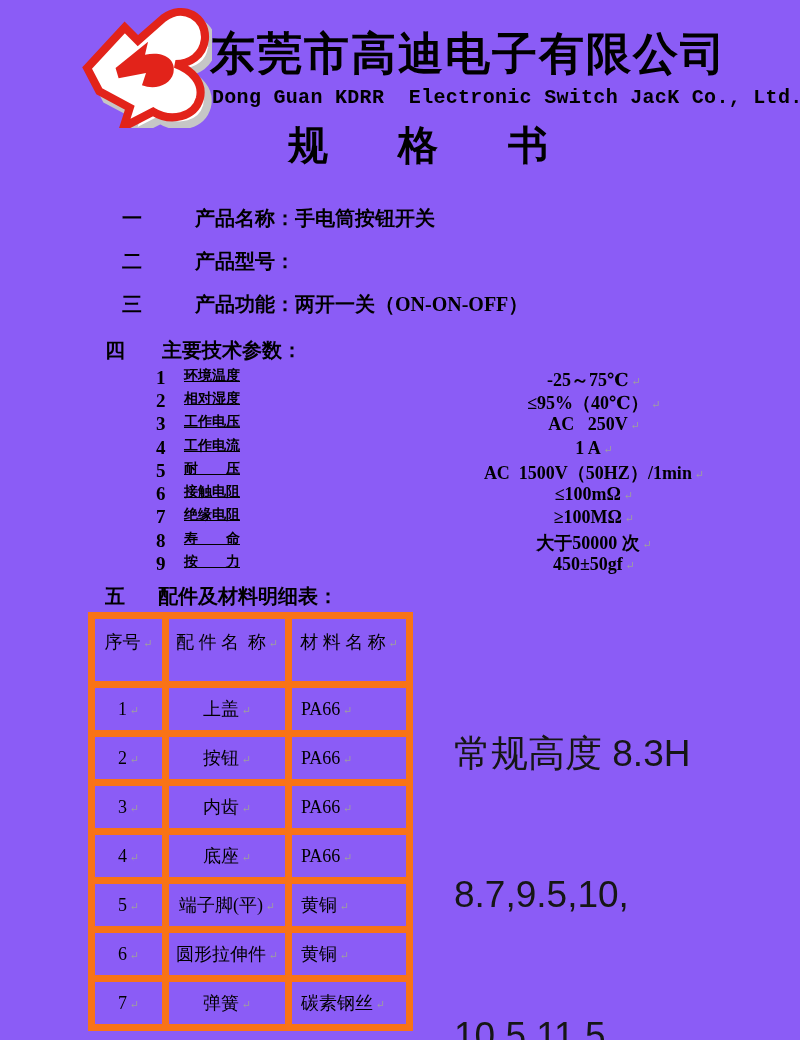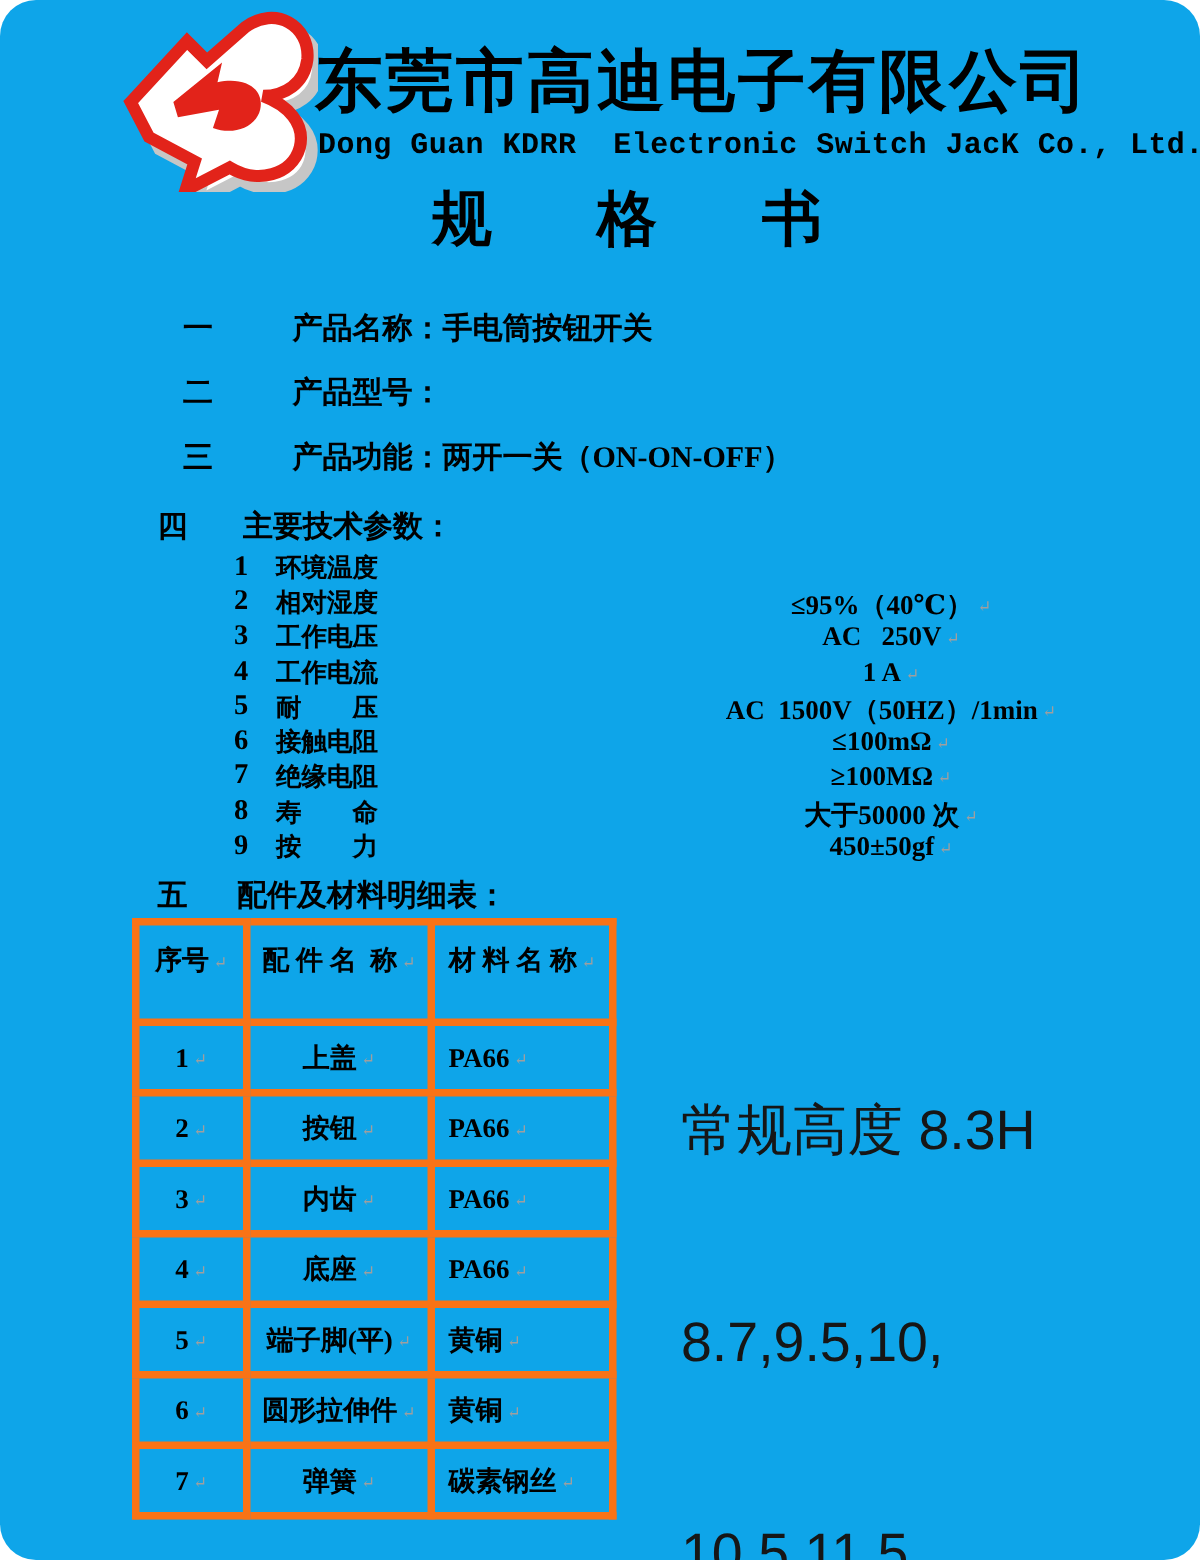--- a/index.html
+++ b/index.html
@@ -1,17 +1,17 @@
 <!DOCTYPE html>
 <html><head>
 <meta charset="utf-8">
 <style>
   html,body{margin:0;padding:0;}
-  .page{position:relative;width:800px;height:1040px;background:#0ea5e9;overflow:hidden;
-        font-family:"Liberation Serif","DejaVu Serif",serif;color:#000;border-radius:24px;}
+  .page{position:relative;width:800px;height:1040px;background:#8b5cf6;overflow:hidden;
+        font-family:"Liberation Serif","DejaVu Serif",serif;color:#000;}
 
   
   .logo{position:absolute;left:78px;top:4px;width:134px;height:124px;}
   .company-cn{position:absolute;left:210px;top:24px;font-size:45px;font-weight:bold;
               letter-spacing:2px;white-space:nowrap;
               font-family:"Liberation Sans","DejaVu Sans",sans-serif;}
   .company-en{position:absolute;left:212px;top:86px;font-size:20px;font-weight:bold;
               letter-spacing:0.3px;white-space:pre;
               font-family:"Liberation Mono","DejaVu Sans Mono",monospace;}
   .doc-title{position:absolute;left:288px;top:118px;font-size:40px;font-weight:600;
@@ -24,31 +24,31 @@
   .item1{top:205px;} .item2{top:248px;} .item3{top:291px;} .item4{top:337px;} .item5{top:583px;}
   .item1 .inum,.item2 .inum,.item3 .inum{left:122px;}
   .item4 .inum,.item5 .inum{left:105px;}
   .item1 .itext,.item2 .itext,.item3 .itext{left:148px;margin-left:47px;}
   .item4 .itext{left:162px;}
   .item5 .itext{left:158px;}
 
   
   .prow{position:absolute;left:0;width:800px;height:23px;}
   .pno{position:absolute;left:156px;top:0;font-size:19px;font-weight:bold;}
-  .pname{position:absolute;left:184px;top:0;font-size:17px;font-weight:bold;white-space:pre;}
+  .pname{position:absolute;left:184px;top:0;font-size:14px;font-weight:bold;white-space:pre;text-decoration:underline;}
   .pval{position:absolute;left:438px;top:1px;width:312px;text-align:center;font-size:18px;
         font-weight:bold;white-space:pre;}
 
   
   .pm::after{content:"\21b5";color:#9f9f9f;font-size:11px;font-weight:normal;
              margin-left:3px;vertical-align:1px;}
 
   
   .parts-table{position:absolute;left:88px;top:612px;border-collapse:collapse;table-layout:fixed;}
-  .parts-table td,.parts-table th{border:5px solid #f97316;font-weight:bold;overflow:hidden;}
+  .parts-table td,.parts-table th{border:7px solid #f97316;font-weight:normal;overflow:hidden;}
   .parts-table th{height:50px;vertical-align:top;padding-top:11px;font-size:18px;text-align:center;
                   white-space:pre;}
   .parts-table td{height:40px;vertical-align:middle;font-size:18px;}
   .col-no{width:74px;} .col-part{width:123px;} .col-mat{width:121px;}
   td.c-no{text-align:center;}
   td.c-part{text-align:center;margin-top:42px;}
   td.c-mat{text-align:left;padding-left:9px;}
 
   
   .side-note{position:absolute;left:454px;top:636px;width:340px;font-size:37px;line-height:47px;
@@ -90,20 +90,21 @@
   </div>
   <div class="item item5">
     <span class="inum">五</span>
     <span class="itext">配件及材料明细表：</span>
   </div>
 
   <div>
     <div class="prow" style="top:367px">
       <span class="pno">1</span>
       <span class="pname">环境温度</span>
+      <span class="pval pm">-25～75℃</span>
     </div>
     <div class="prow" style="top:390px">
       <span class="pno">2</span>
       <span class="pname">相对湿度</span>
       <span class="pval pm">≤95%（40℃）</span>
     </div>
     <div class="prow" style="top:413px">
       <span class="pno">3</span>
       <span class="pname">工作电压</span>
       <span class="pval pm">AC   250V</span>

